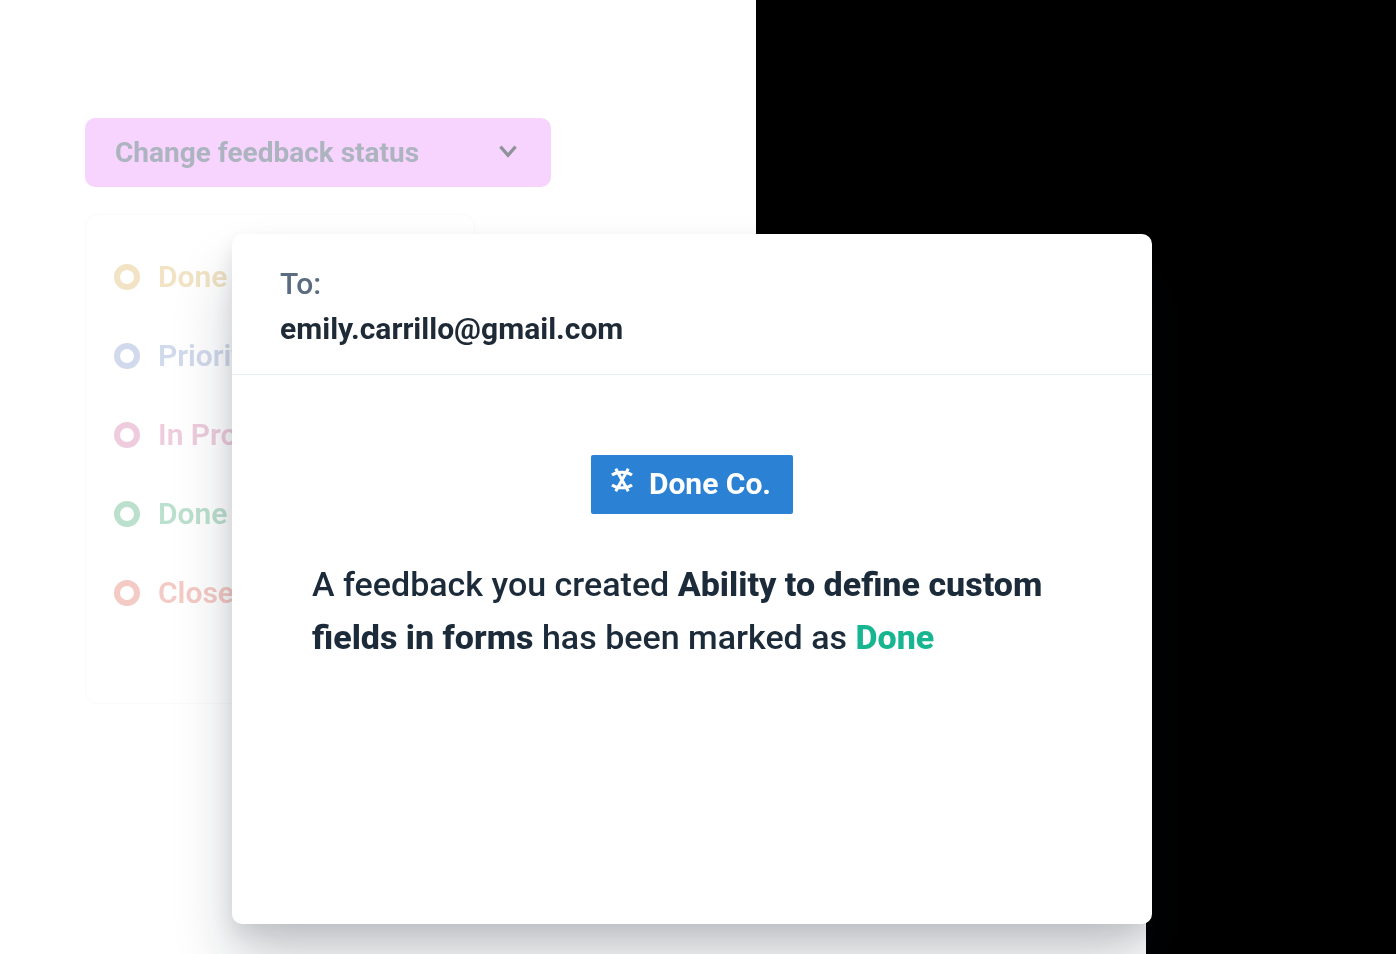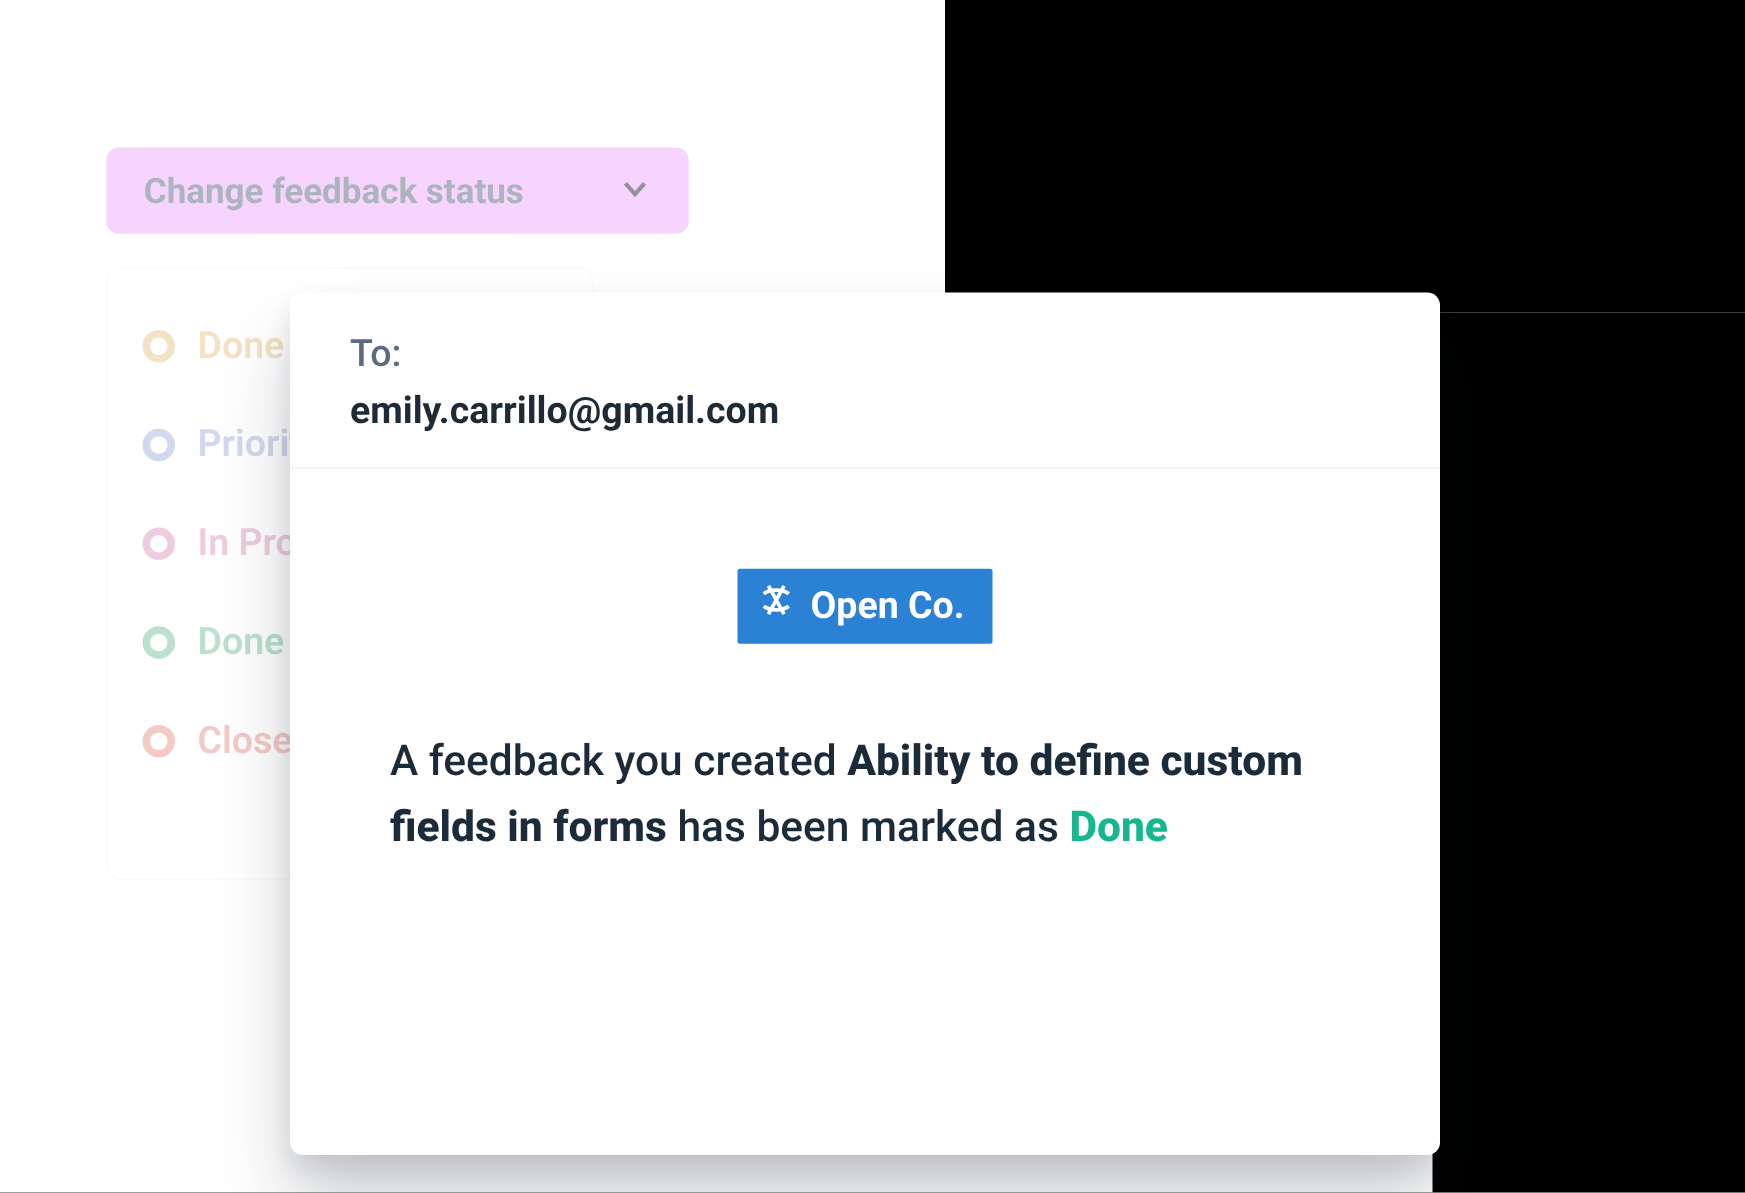--- a/index.html
+++ b/index.html
@@ -123,21 +123,21 @@
       font-size: 30px;
       padding: 10px 22px 12px 16px;
       display: inline-flex;
       align-items: center;
       gap: 12px;
       border-radius: 2px;
     }
     .logo-badge svg { width: 30px; height: 30px; stroke: #fff; fill: none; stroke-width: 2.4; }
 
     .message {
-      margin-top: 68px;
+      margin-top: 44px;
       font-size: 34px;
       line-height: 1.55;
       color: #1c2b3a;
       font-weight: 500;
       max-width: 760px;
     }
     .message b { font-weight: 800; }
     .message .done { font-weight: 800; }
   </style>
 </head>
@@ -184,21 +184,21 @@
       <span class="to-label">To:</span>
       <span class="to-value">emily.carrillo@gmail.com</span>
     </div>
     <div class="email-body">
       <div class="logo-badge">
         <span>
           <svg viewBox="0 0 24 24">
               <path d="M7 3 L17 21 M17 3 L7 21 M4 8 C8 5 16 5 20 8 M4 16 C8 19 16 19 20 16"></path>
             </svg>
         </span>
-        <span>Open Co.</span>
+        <span>Done Co.</span>
       </div>
       <p class="message">
         <span>A feedback you created </span>
         <b>Ability to define custom fields in forms</b>
         <span> has been marked as </span>
         <span class="done" id="done-status" style="color: rgb(23, 182, 144);">Done</span>
       </p>
     </div>
   </div>
 </div>

